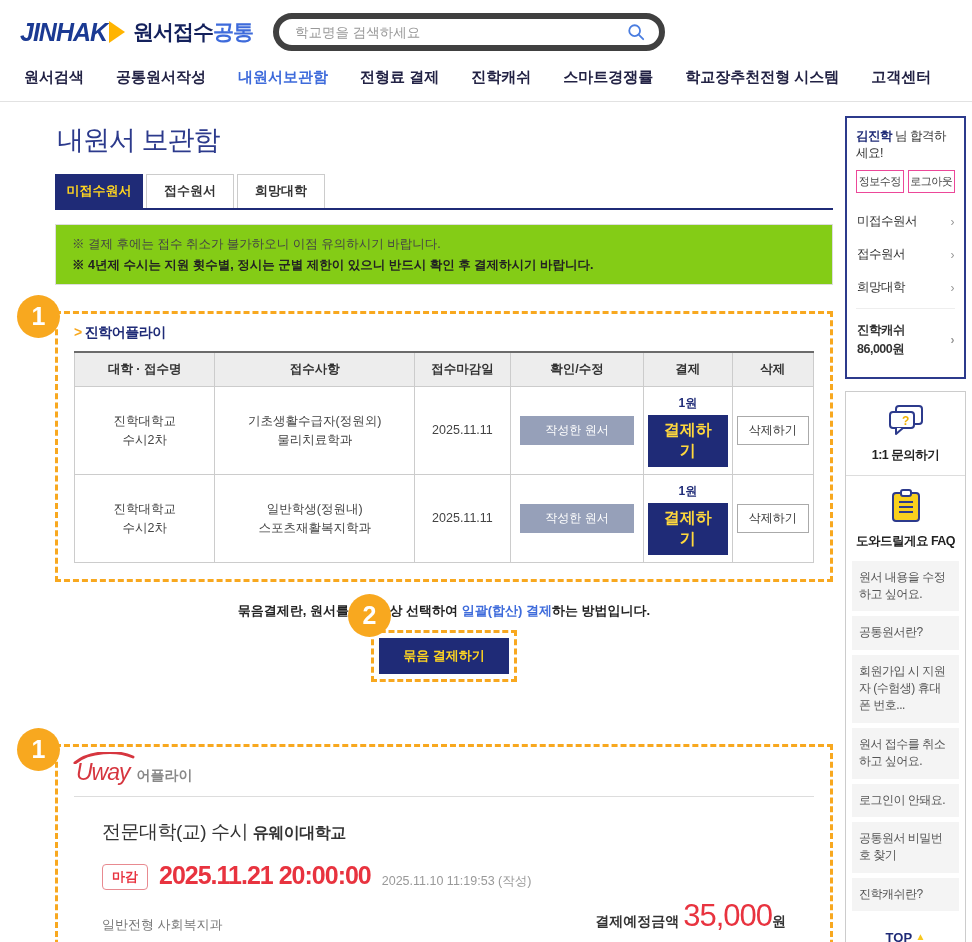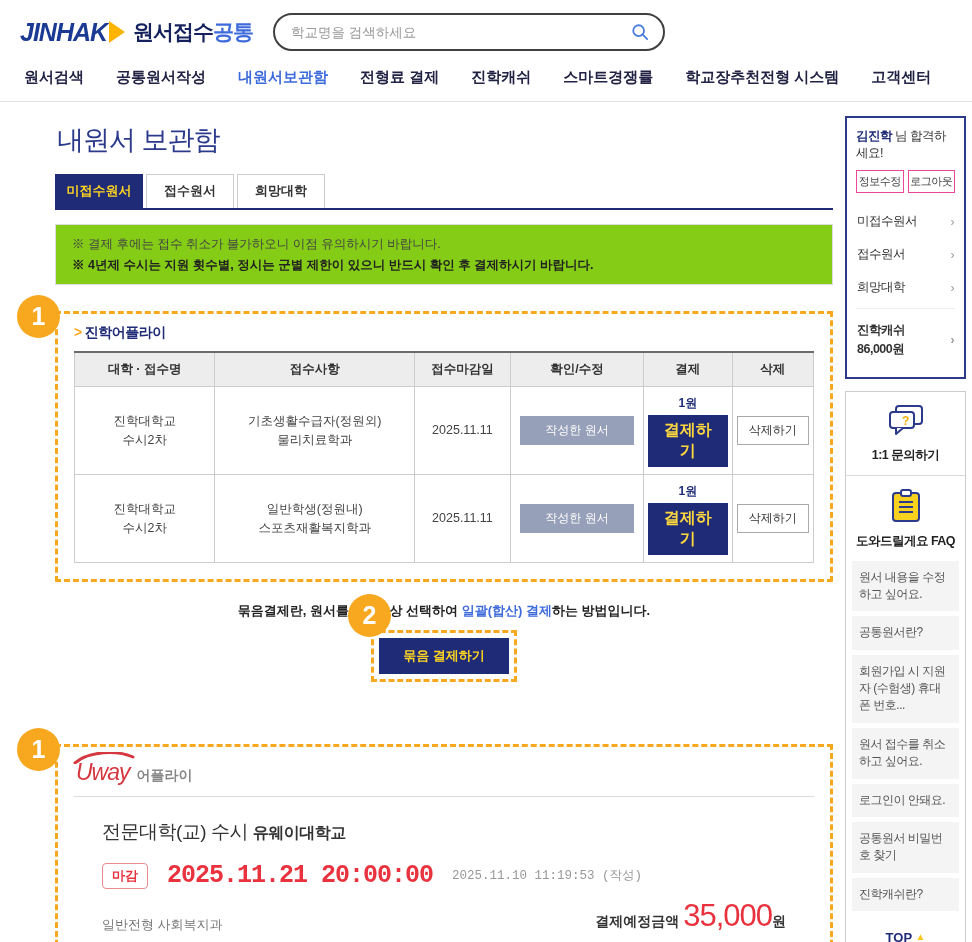--- a/index.html
+++ b/index.html
@@ -8,21 +8,21 @@
     width:972px; height:942px; background:#fff;
     font-family:"Liberation Sans", sans-serif; color:#222; overflow:hidden;
   }
   
   .header { display:flex; align-items:center; padding:12px 20px 8px 20px; height:60px; }
   .logo { display:flex; align-items:center; cursor:pointer; }
   .logo-jinhak { font-style:italic; font-weight:bold; font-size:25px; color:#1b3a93; letter-spacing:-1px; }
   .logo-arrow { width:0; height:0; border-left:16px solid #ffb400; border-top:11px solid transparent; border-bottom:11px solid transparent; margin:0 8px 0 2px; }
   .logo-service { font-size:21px; font-weight:bold; color:#14215c; letter-spacing:-1px; }
   .logo-service .accent { color:#3e6bdb; }
-  .search { margin-left:20px; width:392px; height:38px; border:2px solid #404040; border-radius:20px; display:flex; align-items:center; padding:6px 14px; background:#fff; }
+  .search { margin-left:20px; width:392px; height:38px; border:6px solid #404040; border-radius:20px; display:flex; align-items:center; padding:6px 14px; background:#fff; }
   .search input { border:none; outline:none; flex:1; font-size:13.5px; color:#333; background:transparent; font-family:inherit; }
   .search input::placeholder { color:#999; }
   
   .nav { display:flex; gap:32px; padding:8px 24px 14px 24px; border-bottom:1px solid #e2e2e2; font-weight:bold; font-size:15px; color:#222244; }
   .nav-item { cursor:pointer; white-space:nowrap; }
   .nav-item.active { color:#3e6bdb; }
   
   .main { display:flex; padding:14px 6px 0 55px; gap:12px; }
   .content { width:778px; }
   .sidebar { width:121px; }
@@ -55,21 +55,21 @@
   .btn-bundle { background:#1f2b77; color:#ffd520; font-weight:bold; font-size:13px; padding:9px 24px; border:none; cursor:pointer; font-family:inherit; }
   
   .uway-section { margin-top:62px; }
   .uway-logo-row { display:flex; align-items:baseline; gap:7px; padding:4px 2px 10px; border-bottom:1px solid #ddd; }
   .uway-text { position:relative; color:#d6363f; font-weight:normal; font-style:italic; font-size:23px; letter-spacing:-1px; }
   .uway-swoosh { position:absolute; left:-3px; top:-7px; }
   .uway-suffix { color:#888; font-size:14px; font-weight:bold; }
   .uway-card { padding:22px 28px 0; }
   .card-title { font-size:19px; color:#333; letter-spacing:-0.5px; }
   .card-univ { font-weight:bold; font-size:16px; }
-  .deadline-row { display:flex; align-items:center; gap:19px; margin-top:16px;font-family:Liberation Mono, monospace; }
+  .deadline-row { display:flex; align-items:flex-end; gap:11px; margin-top:16px; }
   .badge-closed { border:1px solid #e88a90; color:#e8333f; font-size:13px; padding:3px 9px; border-radius:4px; font-weight:bold; }
   .deadline { color:#e8333f; font-size:25px; font-weight:bold; letter-spacing:-1px; }
   .created { color:#999; font-size:12.5px; }
   .meta-row { display:flex; justify-content:space-between; align-items:flex-end; margin-top:8px; padding-bottom:12px; border-bottom:1px solid #eee; }
   .track { color:#777; font-size:13px; }
   .amount-wrap { font-size:14px; font-weight:bold; color:#333; }
   .amount-big { color:#e8333f; font-size:31px; font-weight:500; letter-spacing:-1px; }
   .card-actions { display:flex; justify-content:space-between; margin:18px 0 4px; }
   .btn-edit { border:1px solid #e89aa0; color:#e8555f; background:#fff; border-radius:9px; padding:9px 28px; font-size:14px; cursor:pointer; font-family:inherit; }
   .btn-paycard { background:#e2424d; color:#fff; border:none; border-radius:6px; padding:9px 32px; font-size:14px; font-weight:bold; cursor:pointer; font-family:inherit; }

